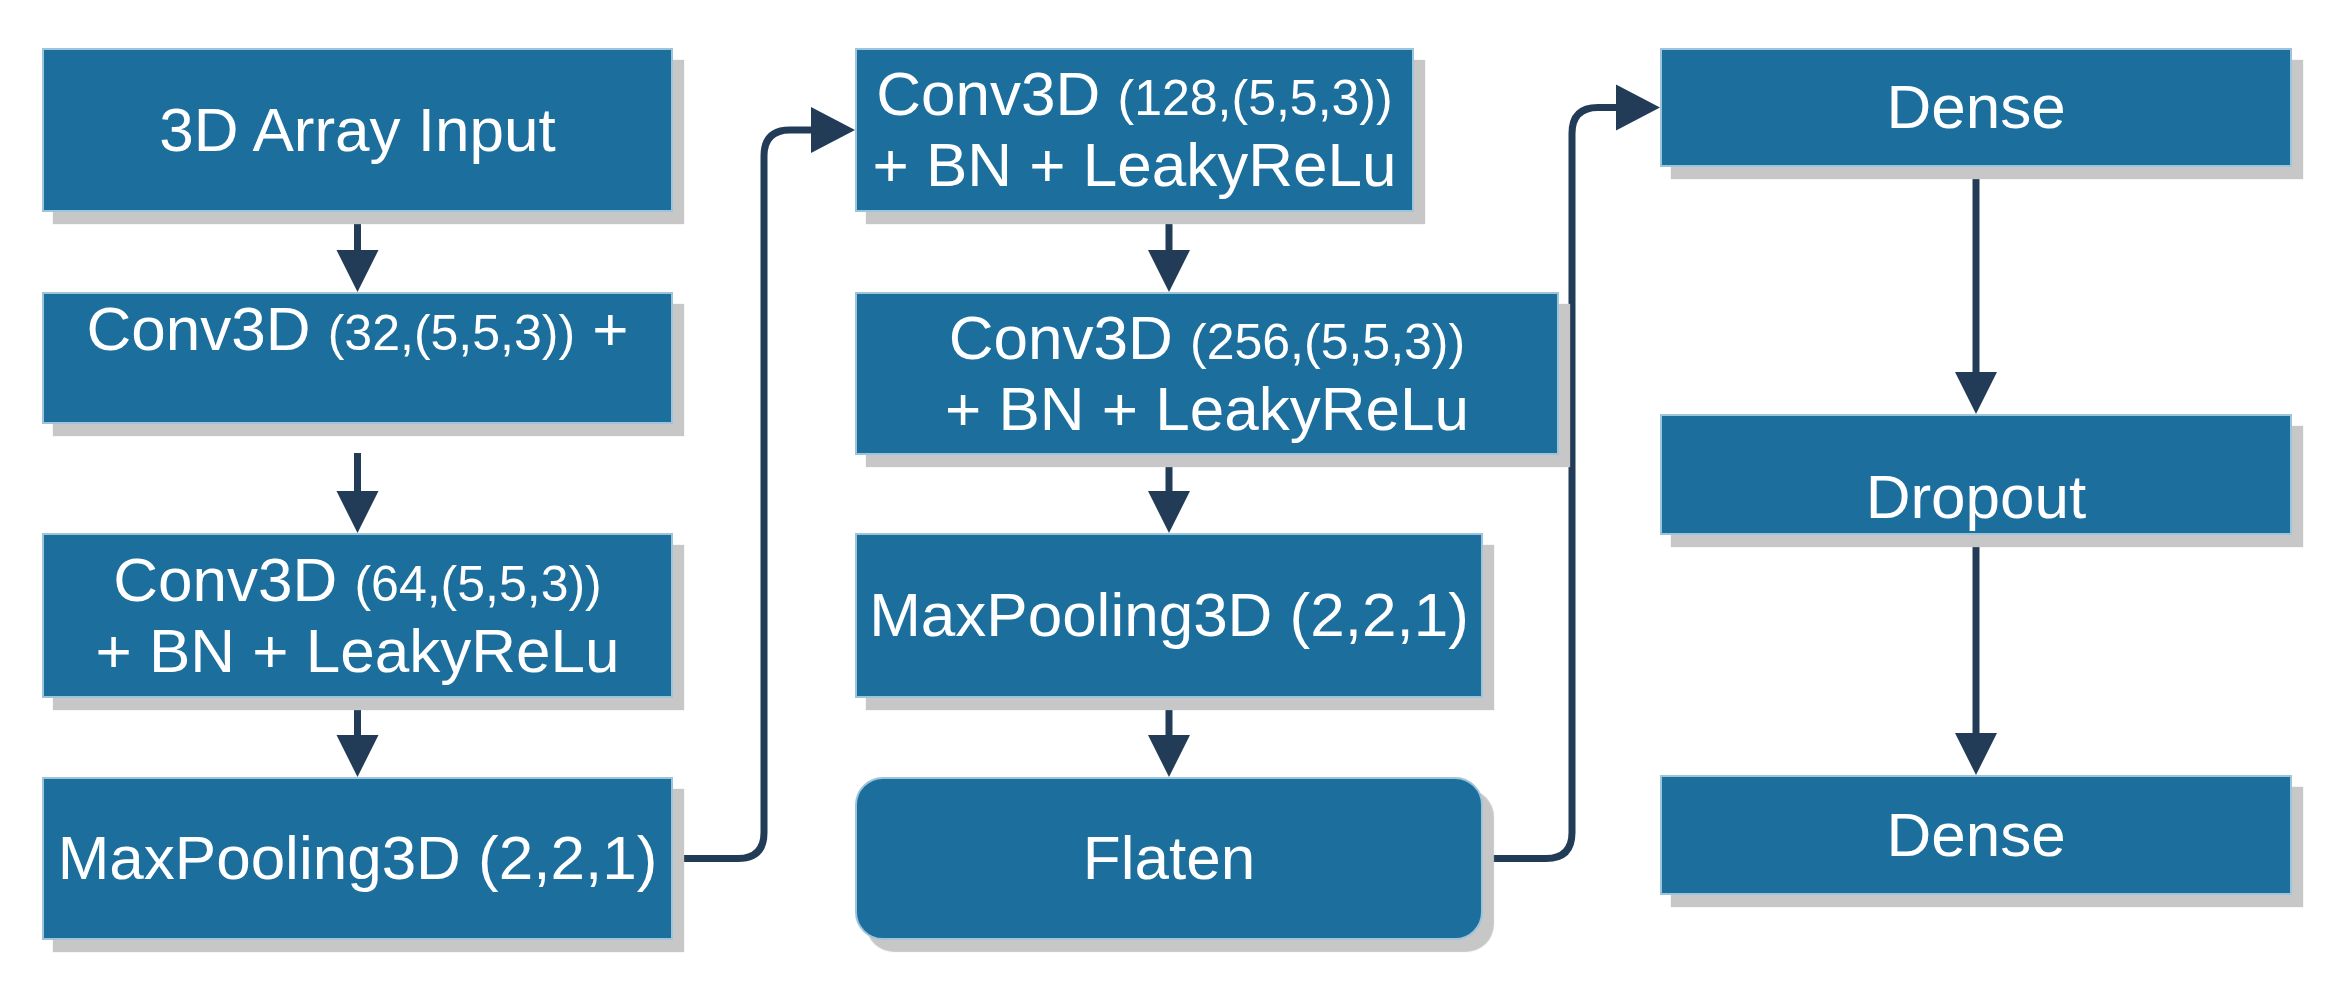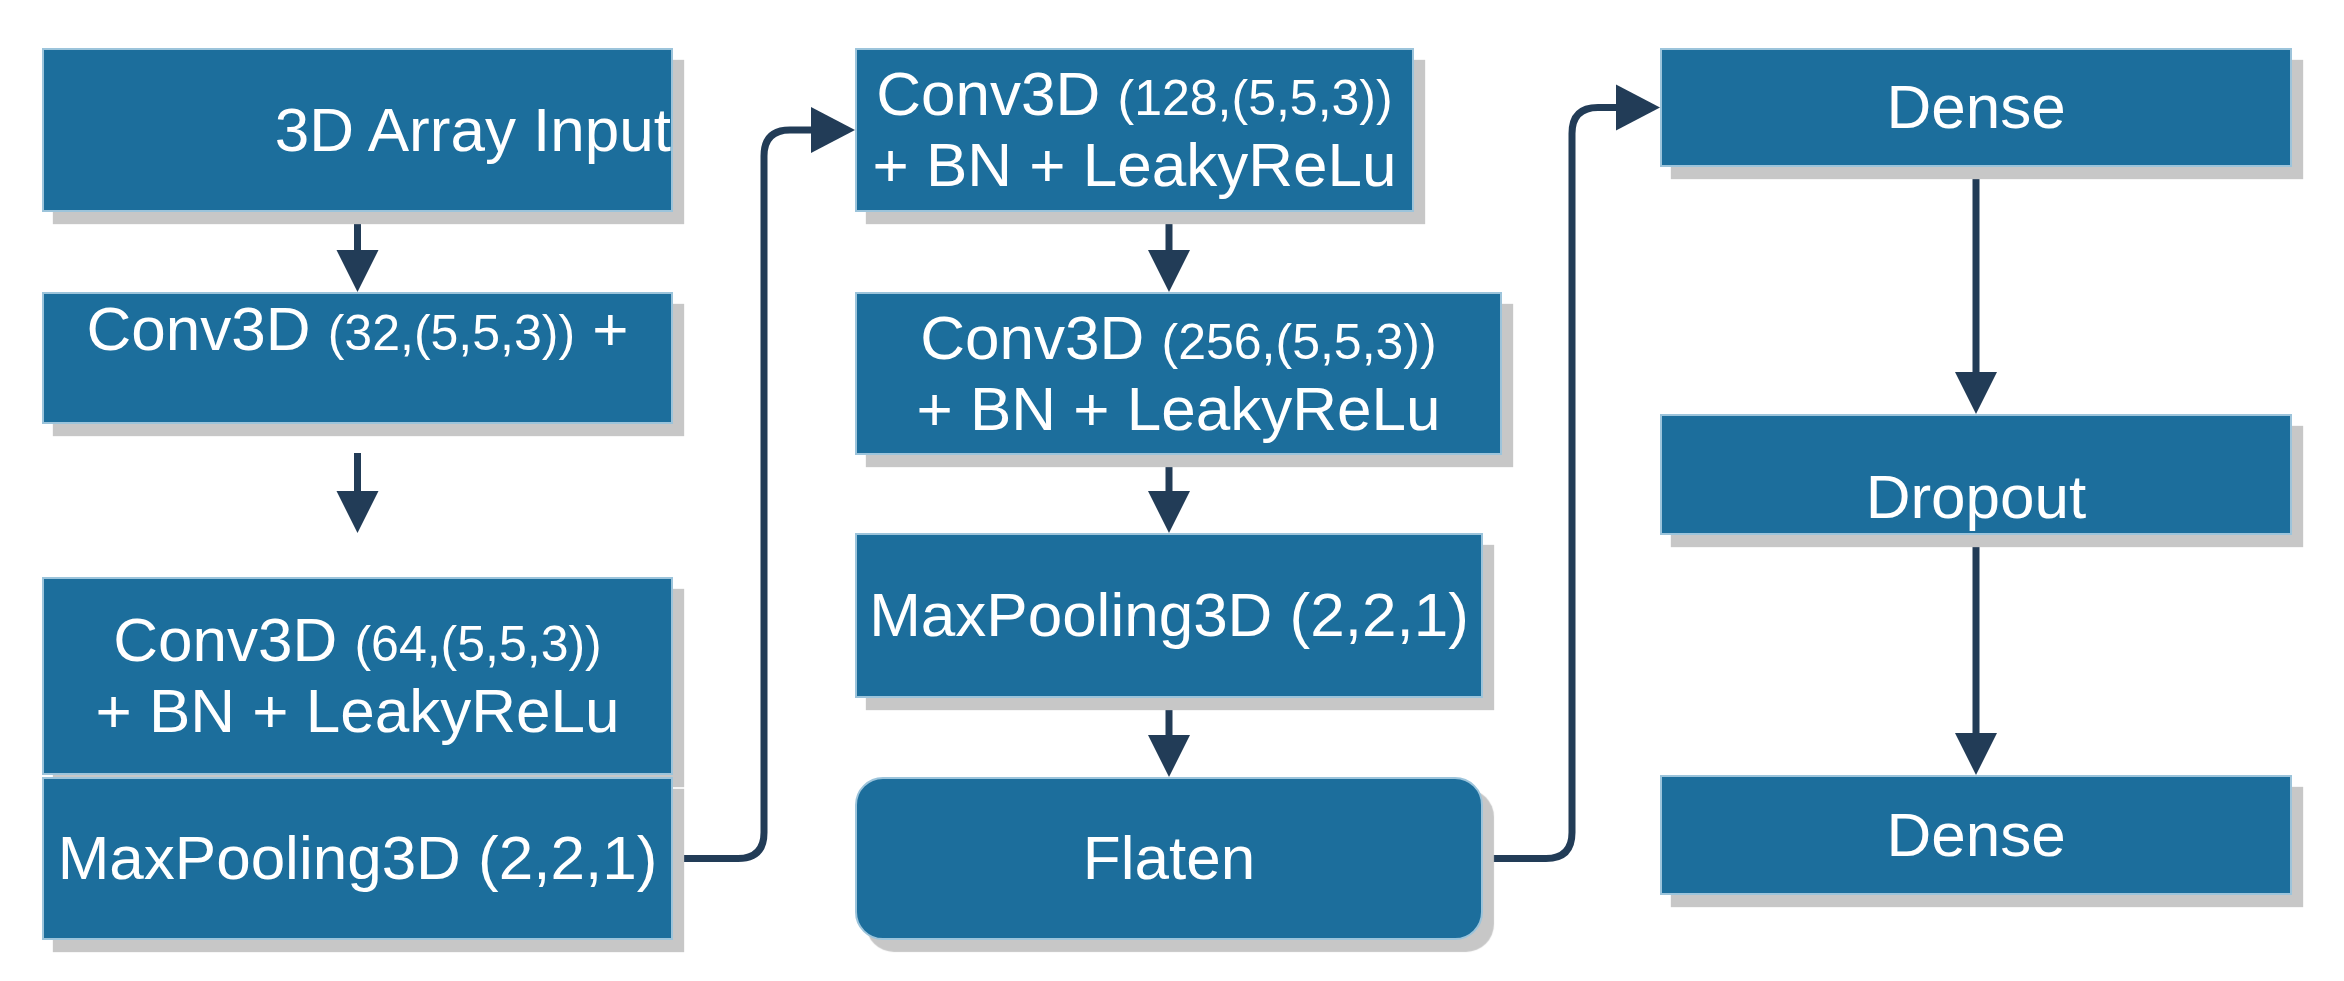--- a/index.html
+++ b/index.html
@@ -54,38 +54,38 @@
       <path d="M 1169 696 V 739" fill="none" stroke="#223C57" stroke-width="7"></path>
       <polygon points="1148,735 1190,735 1169,777" fill="#223C57"></polygon>
       <path d="M 1483 858.5 H 1546 Q 1572 858.5 1572 832.5 V 133.5 Q 1572 107.5 1598 107.5 H 1622" fill="none" stroke="#223C57" stroke-width="7"></path>
       <polygon points="1616,84.5 1616,130.5 1660,107.5" fill="#223C57"></polygon>
       <path d="M 1976 165 V 376" fill="none" stroke="#223C57" stroke-width="7"></path>
       <polygon points="1955,372 1997,372 1976,414" fill="#223C57"></polygon>
       <path d="M 1976 533 V 737" fill="none" stroke="#223C57" stroke-width="7"></path>
       <polygon points="1955,733 1997,733 1976,775" fill="#223C57"></polygon>
     </svg>
   <div id="node-layer">
-      <div class="node" style="left: 42px; top: 48px; width: 631px; height: 164px; align-items: flex-end;">
+      <div class="node" style="left: 42px; top: 48px; width: 631px; height: 164px;">
         <div class="line"><span class="seg-lg">3D Array Input</span></div>
       </div>
       <div class="node" style="left: 42px; top: 292px; width: 631px; height: 132px; justify-content: space-between;">
         <div class="line"><span class="seg-lg">Conv3D </span><span class="seg-sm">(32,(5,5,3))</span><span class="seg-lg"> +</span></div>
       </div>
-      <div class="node" style="left: 42px; top: 533px; width: 631px; height: 198px; margin-top: 44px;">
+      <div class="node" style="left: 42px; top: 533px; width: 631px; height: 165px;">
         <div class="line"><span class="seg-lg">Conv3D </span><span class="seg-sm">(64,(5,5,3))</span></div>
         <div class="line"><span class="seg-lg">+ BN + LeakyReLu</span></div>
       </div>
       <div class="node" style="left: 42px; top: 777px; width: 631px; height: 163px;">
         <div class="line"><span class="seg-lg">MaxPooling3D (2,2,1)</span></div>
       </div>
       <div class="node" style="left: 855px; top: 48px; width: 559px; height: 164px;">
         <div class="line"><span class="seg-lg">Conv3D </span><span class="seg-sm">(128,(5,5,3))</span></div>
         <div class="line"><span class="seg-lg">+ BN + LeakyReLu</span></div>
       </div>
-      <div class="node" style="left: 855px; top: 292px; width: 647px; height: 163px;">
+      <div class="node" style="left: 855px; top: 292px; width: 704px; height: 163px;">
         <div class="line"><span class="seg-lg">Conv3D </span><span class="seg-sm">(256,(5,5,3))</span></div>
         <div class="line"><span class="seg-lg">+ BN + LeakyReLu</span></div>
       </div>
       <div class="node" style="left: 855px; top: 533px; width: 628px; height: 165px;">
         <div class="line"><span class="seg-lg">MaxPooling3D (2,2,1)</span></div>
       </div>
       <div class="node" style="left: 855px; top: 777px; width: 628px; height: 163px; border-radius: 28px;">
         <div class="line"><span class="seg-lg">Flaten</span></div>
       </div>
       <div class="node" style="left: 1660px; top: 48px; width: 632px; height: 119px;">

